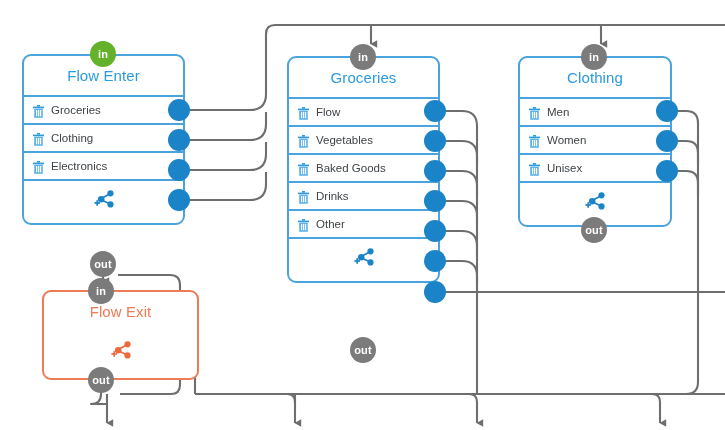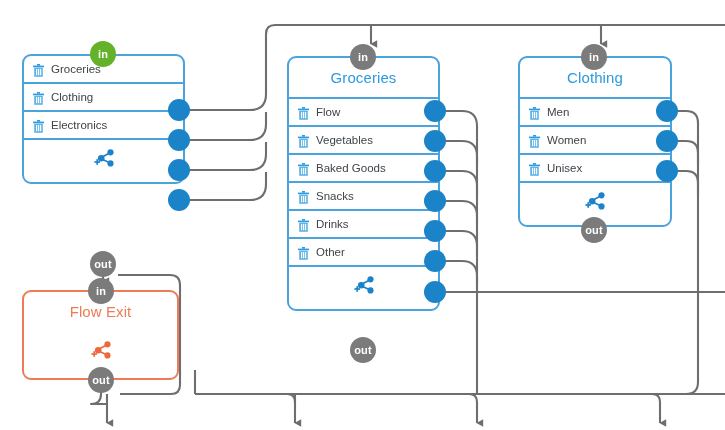--- a/index.html
+++ b/index.html
@@ -31,20 +31,21 @@
   .node {
     position: absolute;
     box-sizing: border-box;
     border: 2px solid #4ba3dd;
     border-radius: 9px;
     background: #ffffff;
     z-index: 5;
   }
   .node.exit {
     border-color: #ed7b55;
+    margin-left: 20px;
   }
 
   .node-title {
     text-align: center;
     font-size: 15px;
     color: #2b9ae0;
     padding: 11px 6px 11px 6px;
     border-bottom: 2px solid #4ba3dd;
     letter-spacing: 0.1px;
   }
@@ -162,20 +163,21 @@
       <path d="M195,394 L725,394"></path>
       <path d="M195,394 L195,370"></path>
       <path d="M295,394 Q295,404 295,404"></path>
       <path d="M287,394 Q295,394 295,402 L295,423" marker-end="url(#arw)"></path>
       <path d="M469,394 Q477,394 477,402 L477,423" marker-end="url(#arw)"></path>
       <path d="M652,394 Q660,394 660,402 L660,423" marker-end="url(#arw)"></path>
     </g>
   </svg>
 
   <div class="node" style="left:22px; top:54px; width:163px;">
+    <div class="node-title">Flow Enter</div>
     <div class="rows">
       <div class="row">
         <span class="trash">
           <svg viewBox="0 0 11 13" width="11" height="13">
               <rect x="0" y="1.6" width="11" height="1.6" fill="#2b9ae0"></rect>
               <rect x="4" y="0" width="3" height="1.6" fill="#2b9ae0"></rect>
               <rect x="1.2" y="3.6" width="8.6" height="9.2" fill="#5cb3e8"></rect>
               <rect x="3" y="5" width="1.2" height="6.2" fill="#ffffff"></rect>
               <rect x="5" y="5" width="1.2" height="6.2" fill="#ffffff"></rect>
               <rect x="7" y="5" width="1.2" height="6.2" fill="#ffffff"></rect>
@@ -265,33 +267,20 @@
           <svg viewBox="0 0 11 13" width="11" height="13">
               <rect x="0" y="1.6" width="11" height="1.6" fill="#2b9ae0"></rect>
               <rect x="4" y="0" width="3" height="1.6" fill="#2b9ae0"></rect>
               <rect x="1.2" y="3.6" width="8.6" height="9.2" fill="#5cb3e8"></rect>
               <rect x="3" y="5" width="1.2" height="6.2" fill="#ffffff"></rect>
               <rect x="5" y="5" width="1.2" height="6.2" fill="#ffffff"></rect>
               <rect x="7" y="5" width="1.2" height="6.2" fill="#ffffff"></rect>
             </svg>
         </span>
         <span class="row-label">Baked Goods</span>
-      </div>
-      <div class="row">
-        <span class="trash">
-          <svg viewBox="0 0 11 13" width="11" height="13">
-              <rect x="0" y="1.6" width="11" height="1.6" fill="#2b9ae0"></rect>
-              <rect x="4" y="0" width="3" height="1.6" fill="#2b9ae0"></rect>
-              <rect x="1.2" y="3.6" width="8.6" height="9.2" fill="#5cb3e8"></rect>
-              <rect x="3" y="5" width="1.2" height="6.2" fill="#ffffff"></rect>
-              <rect x="5" y="5" width="1.2" height="6.2" fill="#ffffff"></rect>
-              <rect x="7" y="5" width="1.2" height="6.2" fill="#ffffff"></rect>
-            </svg>
-        </span>
-        <span class="row-label">Snacks</span>
       </div>
       <div class="row">
         <span class="trash">
           <svg viewBox="0 0 11 13" width="11" height="13">
               <rect x="0" y="1.6" width="11" height="1.6" fill="#2b9ae0"></rect>
               <rect x="4" y="0" width="3" height="1.6" fill="#2b9ae0"></rect>
               <rect x="1.2" y="3.6" width="8.6" height="9.2" fill="#5cb3e8"></rect>
               <rect x="3" y="5" width="1.2" height="6.2" fill="#ffffff"></rect>
               <rect x="5" y="5" width="1.2" height="6.2" fill="#ffffff"></rect>
               <rect x="7" y="5" width="1.2" height="6.2" fill="#ffffff"></rect>

